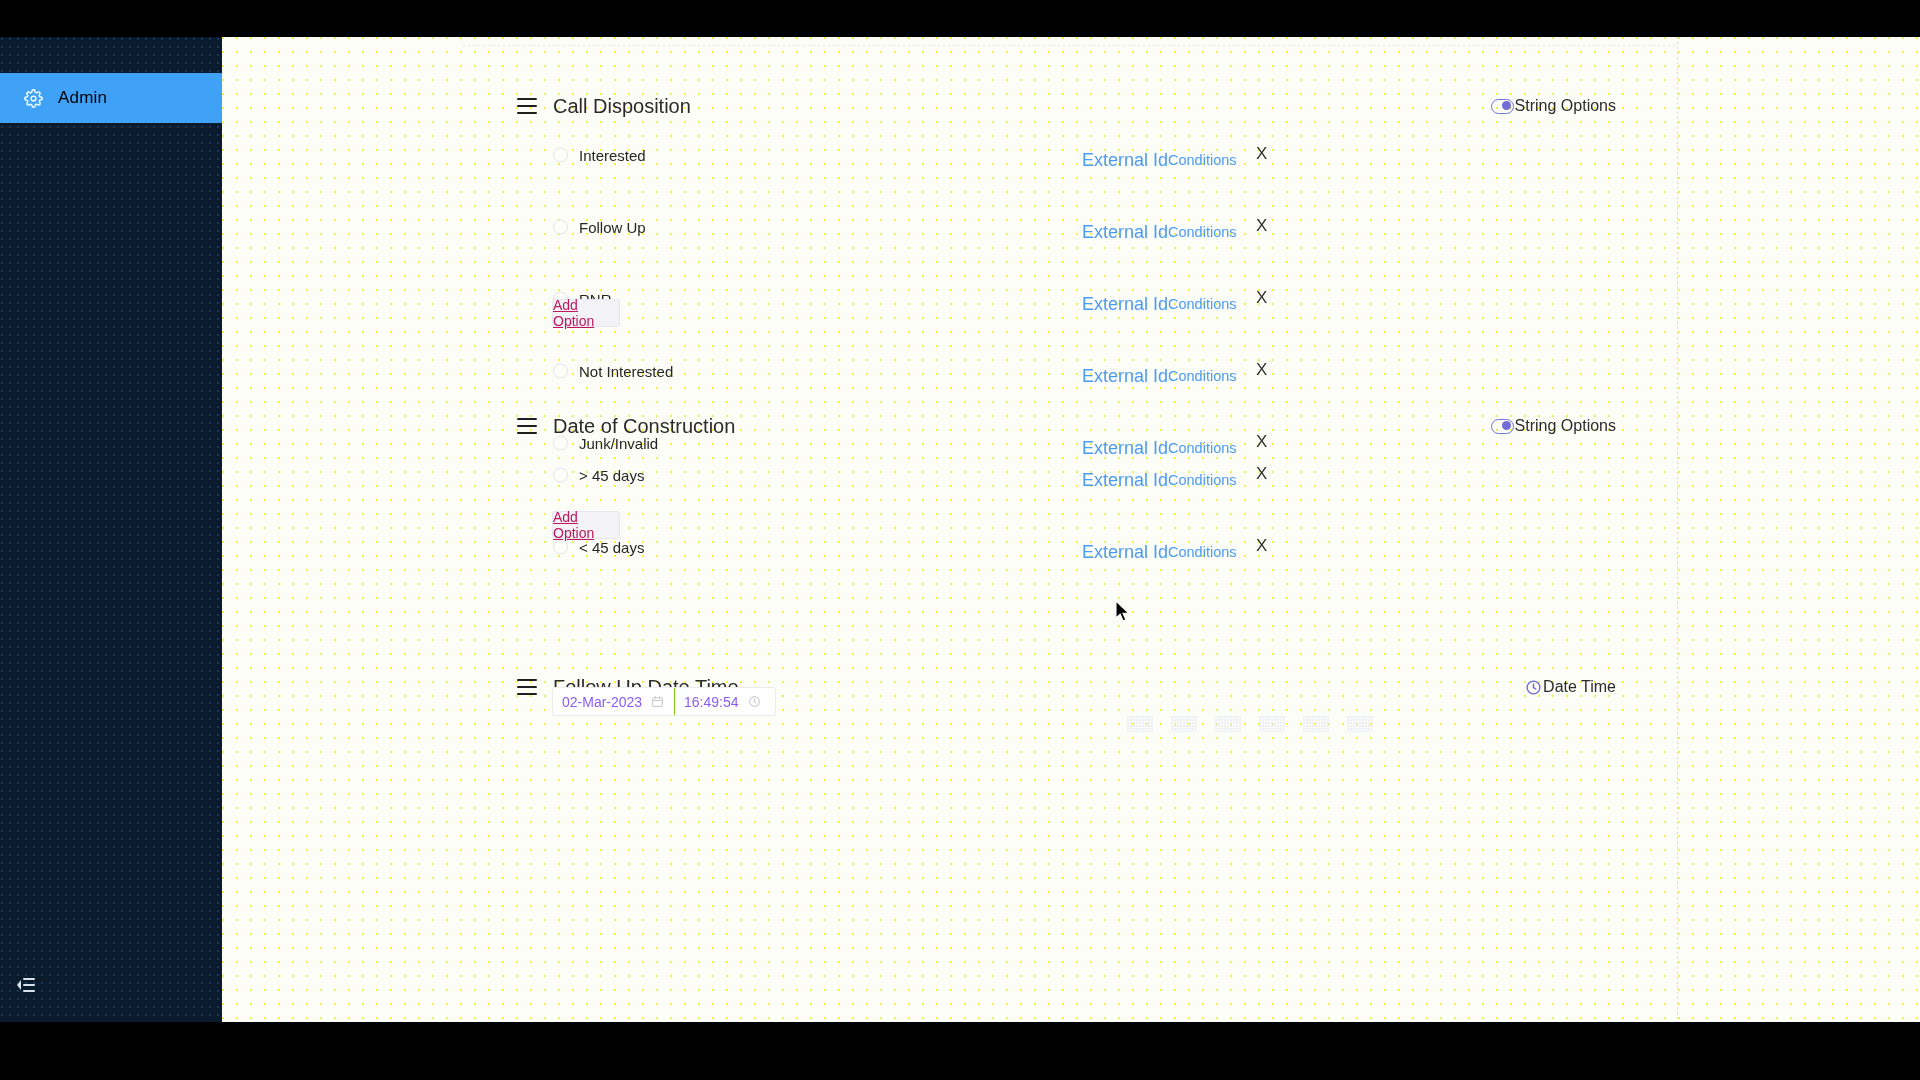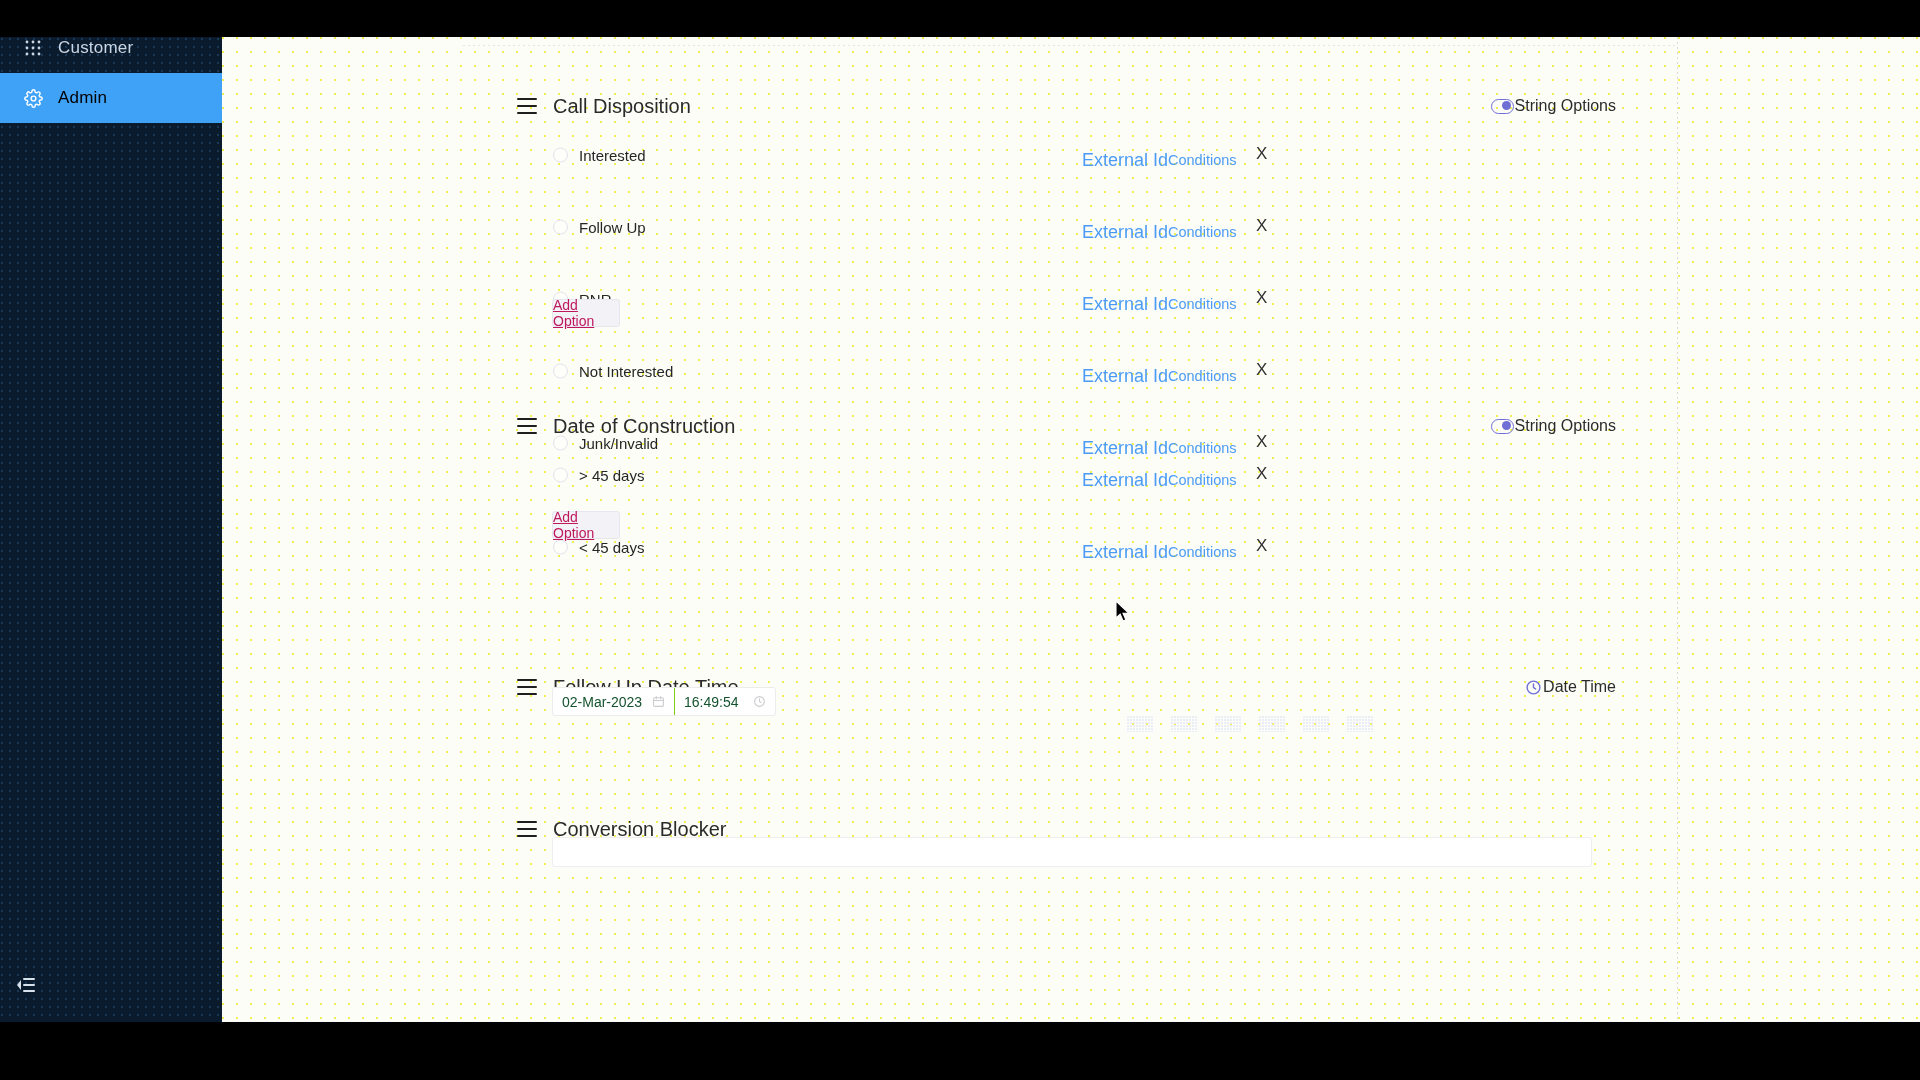--- a/index.html
+++ b/index.html
@@ -318,24 +318,24 @@
     align-items: stretch;
     border: 1px solid #ececed;
     border-radius: 3px;
     background: #ffffff;
     height: 29px;
     box-sizing: border-box;
   }
   .dt-field {
     display: flex;
     align-items: center;
-    justify-content: space-between;
+    justify-content: flex-start;
     padding: 0 9px;
     font-size: 14px;
-    color: #14532d;
+    color: #8b5cf6;
     box-sizing: border-box;
     cursor: text;
     gap: 9px;
   }
   #dt-date { width: 121px; }
   #dt-time { width: 101px; border-left: 1px solid #84cc16; }
   .dt-ico { opacity: .35; display: flex; align-items: center; }
 
   
   .text-input {
@@ -359,38 +359,20 @@
   }
 </style>
 </head>
 <body>
 
 <div id="screen">
   <div id="viewport">
 
     <nav id="sidebar">
 
-      <div class="nav-item" id="nav-customer">
-        <span class="nav-ico">
-          <svg width="18" height="18" viewBox="0 0 18 18">
-            <g fill="#c9d6e4">
-              <circle cx="3" cy="3" r="1.4"></circle>
-                <circle cx="9" cy="3" r="1.4"></circle>
-                <circle cx="15" cy="3" r="1.4"></circle>
-              <circle cx="3" cy="9" r="1.4"></circle>
-                <circle cx="9" cy="9" r="1.4"></circle>
-                <circle cx="15" cy="9" r="1.4"></circle>
-              <circle cx="3" cy="15" r="1.4"></circle>
-                <circle cx="9" cy="15" r="1.4"></circle>
-                <circle cx="15" cy="15" r="1.4"></circle>
-            </g>
-          </svg>
-        </span>
-        <span class="nav-label">Customer</span>
-      </div>
 
       <div class="nav-item" id="nav-admin">
         <span class="nav-ico">
           <svg width="19" height="19" viewBox="0 0 24 24" fill="none" stroke="#ffffff" stroke-width="1.8" stroke-linecap="round" stroke-linejoin="round">
             <circle cx="12" cy="12" r="3"></circle>
             <path d="M19.4 15a1.65 1.65 0 0 0 .33 1.82l.06.06a2 2 0 1 1-2.83 2.83l-.06-.06a1.65 1.65 0 0 0-1.82-.33 1.65 1.65 0 0 0-1 1.51V21a2 2 0 1 1-4 0v-.09A1.65 1.65 0 0 0 9 19.4a1.65 1.65 0 0 0-1.82.33l-.06.06a2 2 0 1 1-2.83-2.83l.06-.06a1.65 1.65 0 0 0 .33-1.82 1.65 1.65 0 0 0-1.51-1H3a2 2 0 1 1 0-4h.09A1.65 1.65 0 0 0 4.6 9a1.65 1.65 0 0 0-.33-1.82l-.06-.06a2 2 0 1 1 2.83-2.83l.06.06A1.65 1.65 0 0 0 9 4.6a1.65 1.65 0 0 0 1-1.51V3a2 2 0 1 1 4 0v.09a1.65 1.65 0 0 0 1 1.51 1.65 1.65 0 0 0 1.82-.33l.06-.06a2 2 0 1 1 2.83 2.83l-.06.06A1.65 1.65 0 0 0 19.4 9v0a1.65 1.65 0 0 0 1.51 1H21a2 2 0 1 1 0 4h-.09a1.65 1.65 0 0 0-1.51 1z"></path>
           </svg>
         </span>
         <span class="nav-label">Admin</span>
       </div>
@@ -544,32 +526,20 @@
             <span class="dt-ico">
               <svg width="13" height="13" viewBox="0 0 24 24" fill="none" stroke="#6d6d78" stroke-width="2">
                 <circle cx="12" cy="12" r="9"></circle>
                 <path d="M12 7v5l3 2" stroke-linecap="round"></path>
               </svg>
             </span>
           </div>
         </div>
       </section>
 
-      <section class="section" style="top:775px;">
-        <div class="section-head">
-          <span class="drag-handle">
-            <i></i>
-              <i></i>
-              <i></i>
-          </span>
-          <span class="section-title">Conversion Blocker</span>
-        </div>
-
-        <input class="text-input" style="top: 25px;" type="text" placeholder="">
-      </section>
 
       <div id="cursor">
         <svg width="17" height="24" viewBox="0 0 17 24">
           <path d="M1 1 L1 18 L5.2 14.2 L8.1 21 L10.9 19.8 L8 13.2 L13.6 13.1 Z" fill="#000000" stroke="#ffffff" stroke-width="1.1"></path>
         </svg>
       </div>
     </main>
   </div>
 </div>
 

